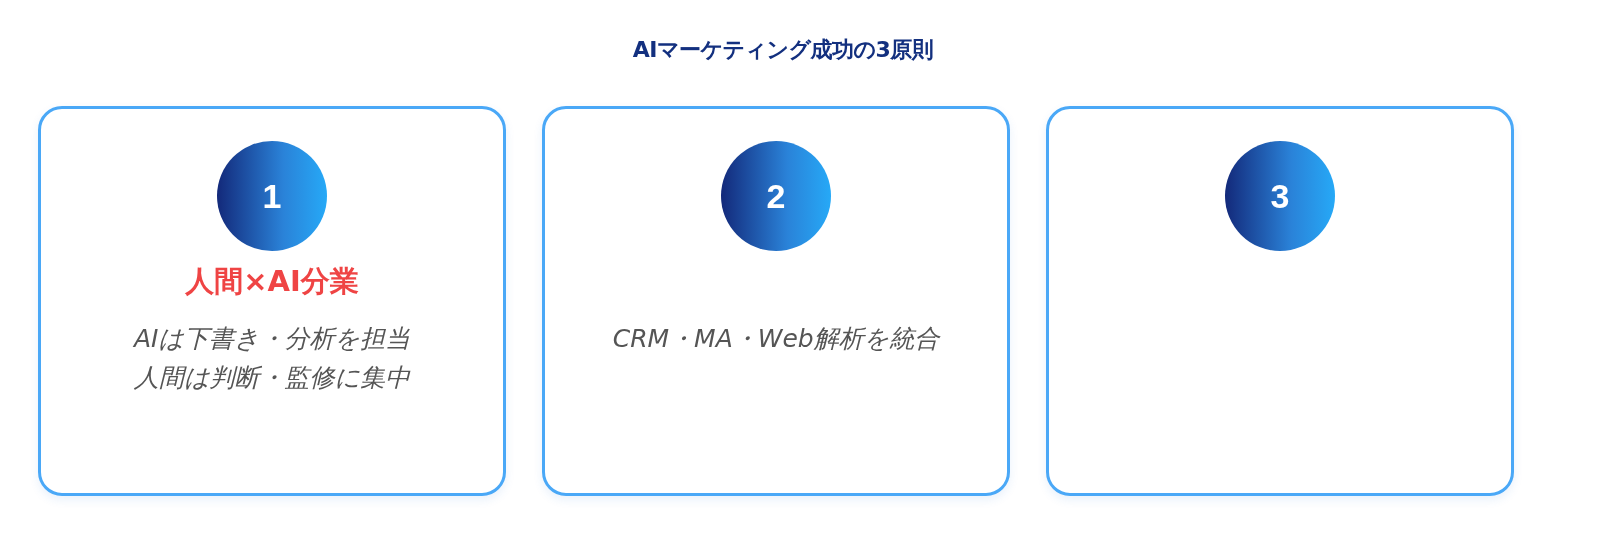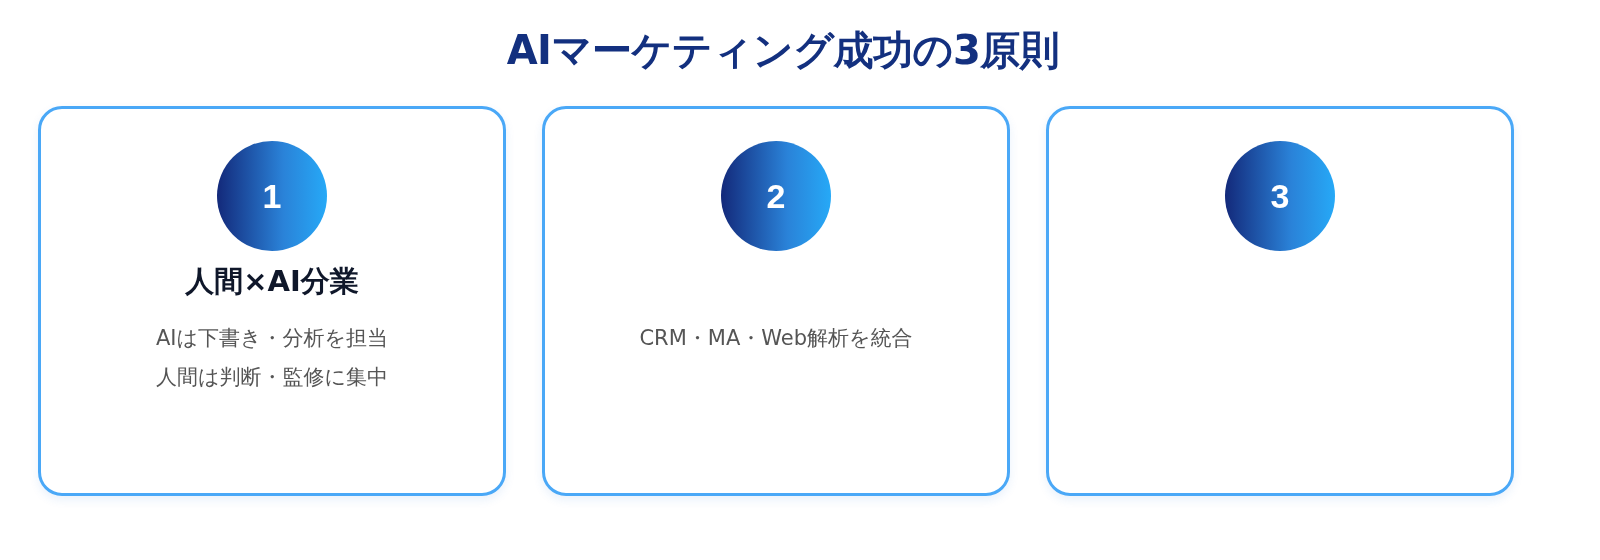--- a/index.html
+++ b/index.html
@@ -2,45 +2,45 @@
 <html><head>
 <meta charset="utf-8">
 <style>
   html, body { margin: 0; padding: 0; background: #ffffff; }
   body {
     width: 1600px; height: 560px; position: relative; overflow: hidden;
     font-family: "DejaVu Sans", "Liberation Sans", sans-serif;
   }
   .title {
     position: absolute; left: 0; top: 26px; width: 1566px; text-align: center;
-    font-size: 40px; font-weight: bold; color: #13307f; letter-spacing: -0.5px;
+    font-size: 22px; font-weight: bold; color: #13307f; letter-spacing: -0.5px;
     line-height: 48px;
   }
   .cards { position: absolute; left: 38px; top: 106px; display: flex; gap: 36px; }
   .card {
     width: 468px; height: 390px; box-sizing: border-box;
     border: 3px solid #4aa8f7; border-radius: 24px; background: #ffffff;
     box-shadow: 0 4px 10px rgba(40, 120, 220, 0.10);
     position: relative; text-align: center;
   }
   .badge {
     position: absolute; left: 50%; top: 32px; transform: translateX(-50%);
     width: 110px; height: 110px; border-radius: 50%;
     background: linear-gradient(90deg, #13297a 0%, #2a82d8 60%, #26a9f7 100%);
     color: #ffffff; font-size: 34px; font-weight: bold;
     display: flex; align-items: center; justify-content: center;
     font-family: "Liberation Sans", sans-serif;
   }
   .card-title {
     position: absolute; left: 0; right: 0; top: 152px;
-    font-size: 29px; font-weight: bold; color: #0f172a; line-height: 40px;
+    font-size: 29px; font-weight: bold; color: #ef4444; line-height: 40px;
   }
   .lines { position: absolute; left: 0; right: 0; top: 210px; }
   .line {
-    font-size: 21px; color: #555555; line-height: 39px; height: 39px;
+    font-size: 25px; color: #555555; line-height: 39px; height: 39px; font-style: italic;
   }
 </style>
 </head>
 <body>
 
 <div class="title">AIマーケティング成功の3原則</div>
 
 <div class="cards">
   <div class="card">
     <div class="badge">1</div>

